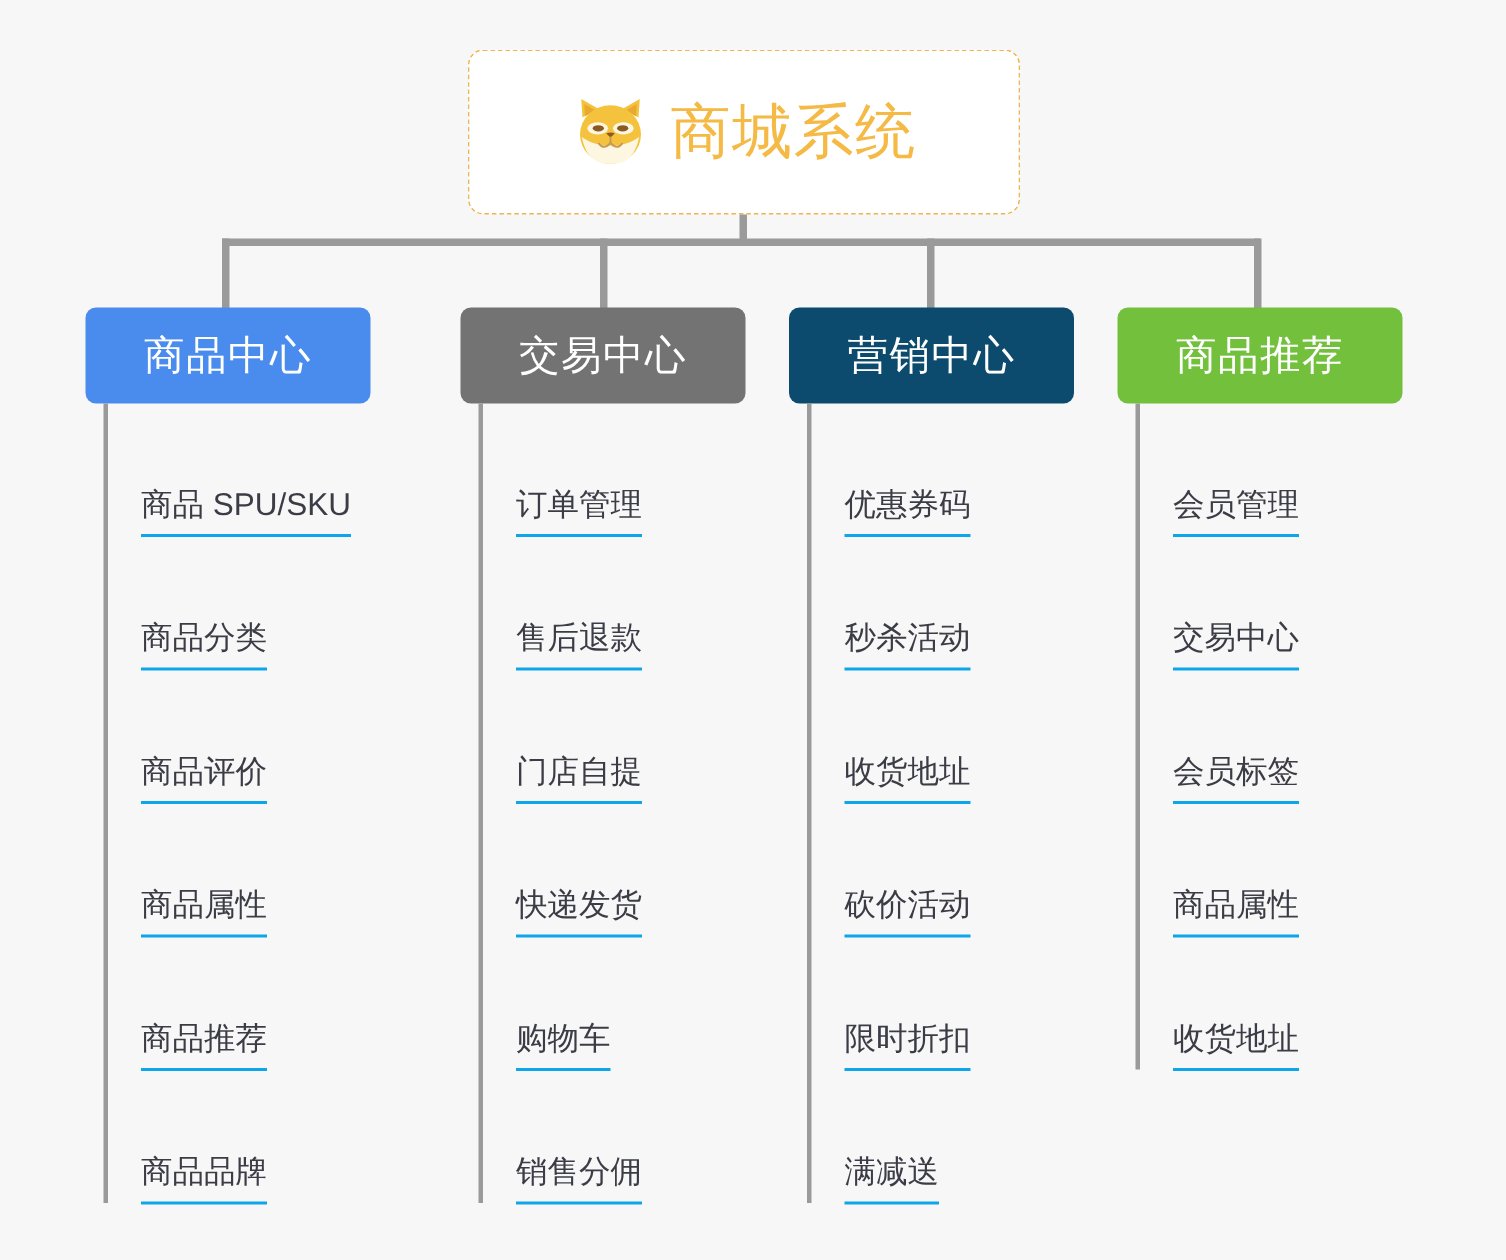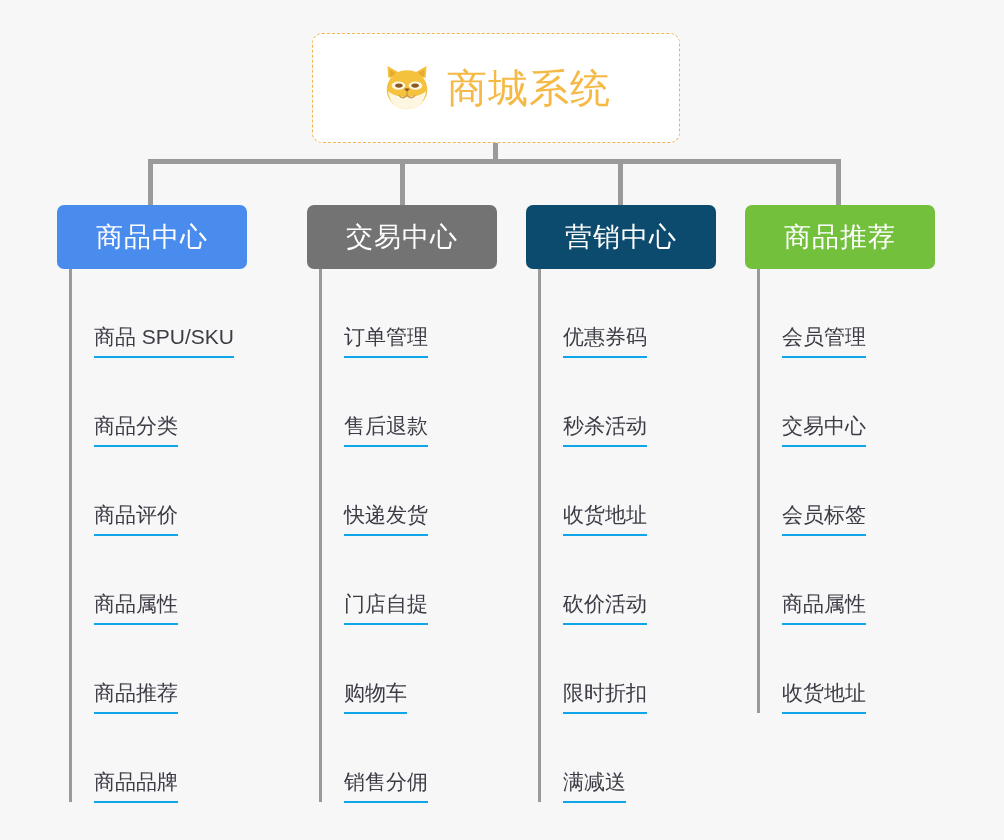--- a/index.html
+++ b/index.html
@@ -205,24 +205,24 @@
       <span>交易中心</span>
     </div>
     <div class="leaf-stack">
       <div class="leaf">
           <span class="leaf-text">订单管理</span>
         </div>
       <div class="leaf">
           <span class="leaf-text">售后退款</span>
         </div>
       <div class="leaf">
+          <span class="leaf-text">门店自提</span>
+        </div>
+      <div class="leaf">
           <span class="leaf-text">快递发货</span>
-        </div>
-      <div class="leaf">
-          <span class="leaf-text">门店自提</span>
         </div>
       <div class="leaf">
           <span class="leaf-text">购物车</span>
         </div>
       <div class="leaf">
           <span class="leaf-text">销售分佣</span>
         </div>
     </div>
   </div>
 

